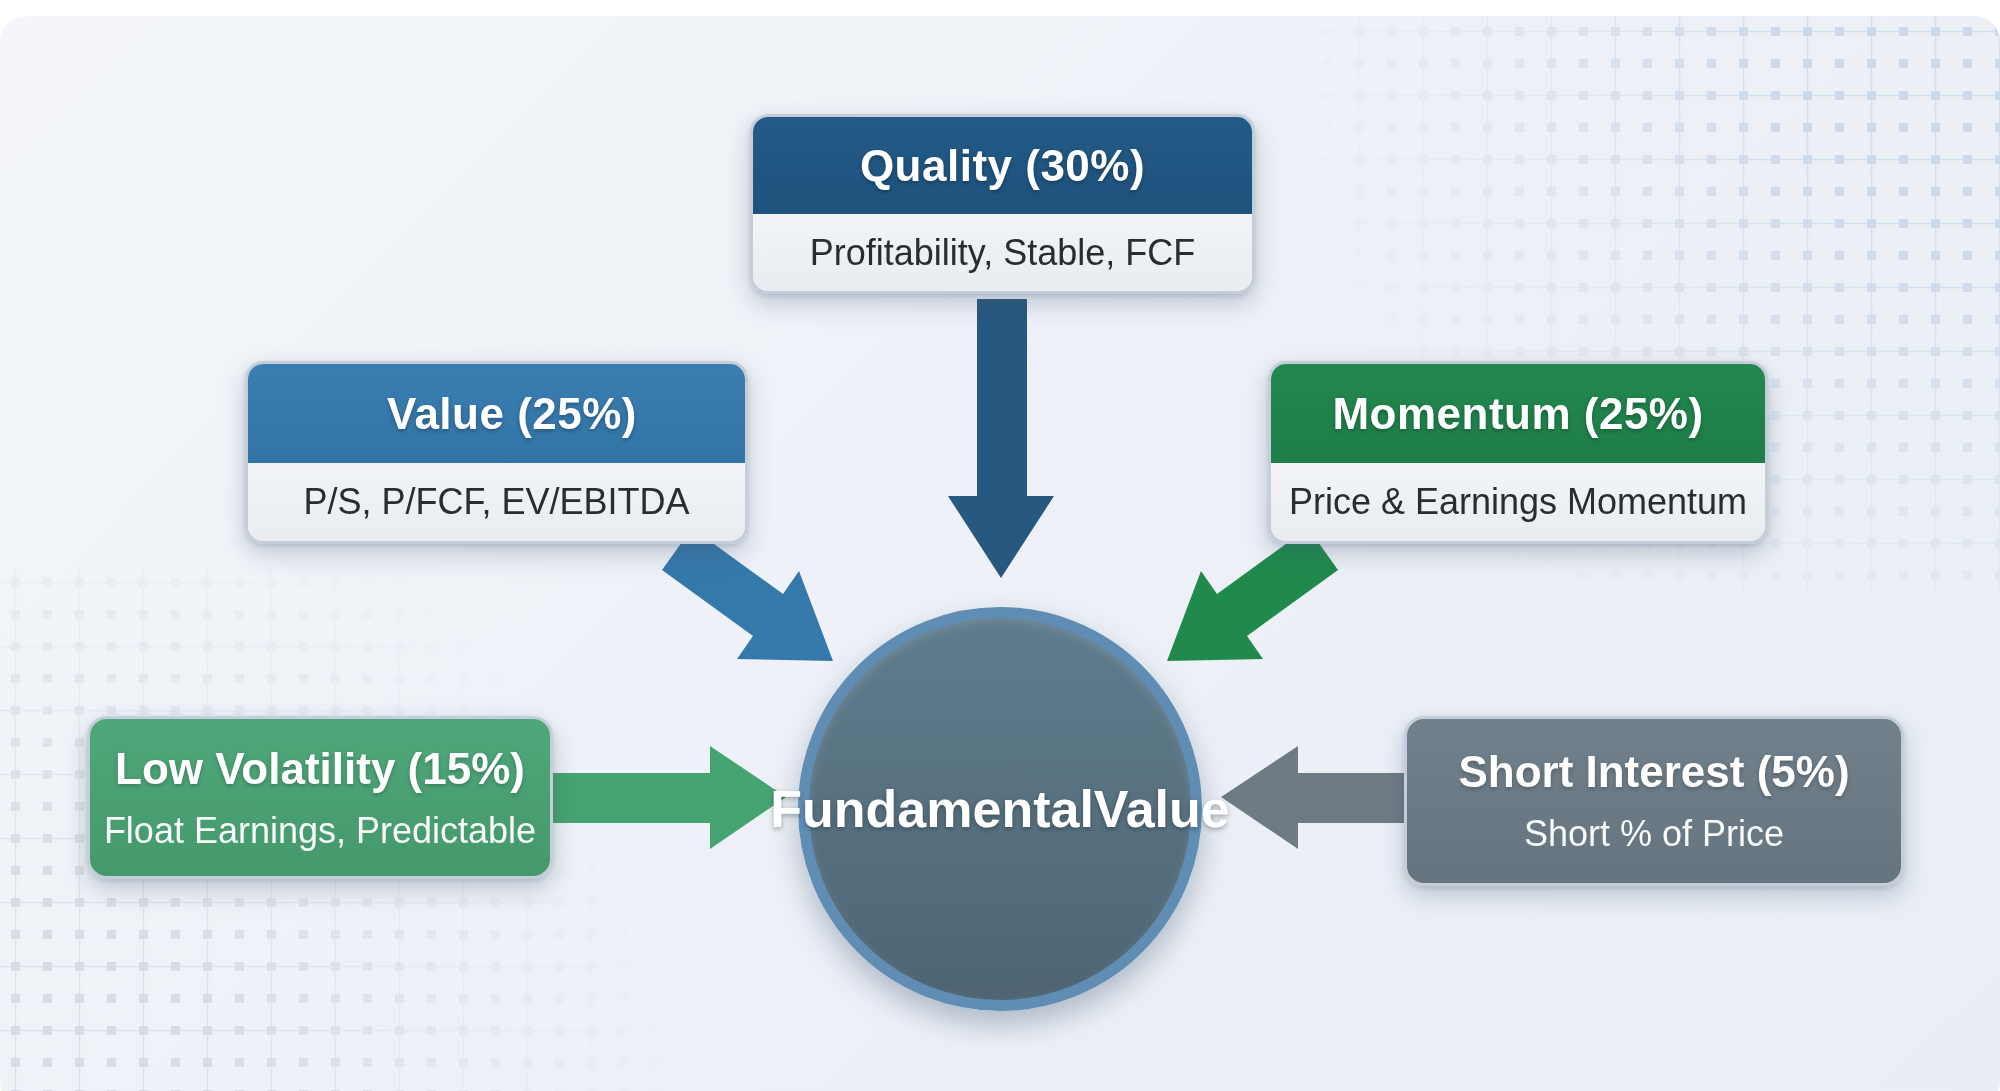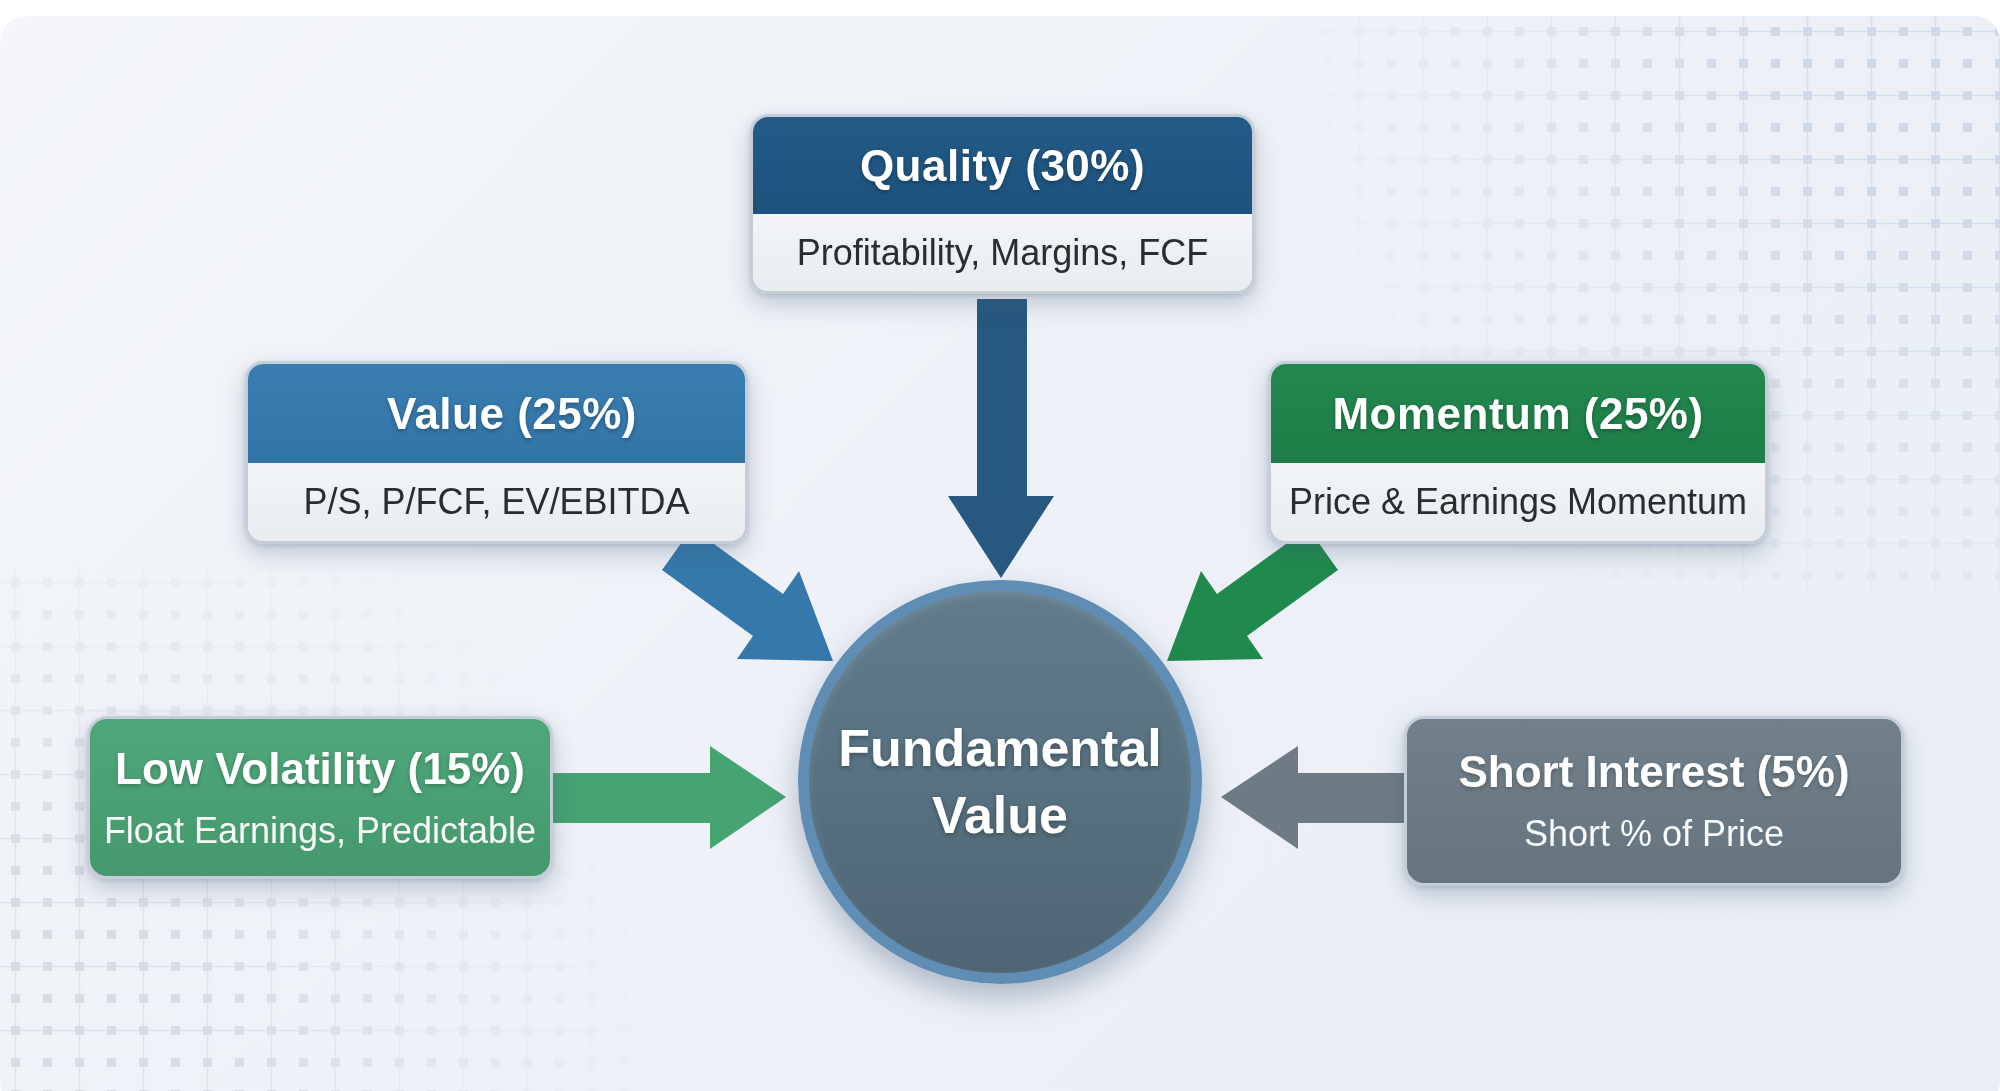--- a/index.html
+++ b/index.html
@@ -40,25 +40,25 @@
   .factor.solid .t1{
     color:#fff;font-weight:bold;font-size:44px;text-align:center;
     text-shadow:0 2px 4px rgba(0,0,0,.22);
   }
   .factor.solid .t2{
     color:rgba(255,255,255,.96);font-size:36px;text-align:center;margin-top:10px;
   }
   .factor.bg-lowvol{background:linear-gradient(180deg,#4ea77a,#45996c);}
   .factor.bg-short{background:linear-gradient(180deg,#71808b,#65747e);}
   .score-circle{
-    position:absolute;left:798px;top:564px;width:404px;height:404px;border-radius:50%;
+    position:absolute;left:798px;top:591px;width:404px;height:404px;border-radius:50%;
     background:linear-gradient(180deg,#607c8c 0%,#56707f 55%,#4e6473 100%);
     border:11px solid #5f8db3;box-sizing:border-box;
     box-shadow:0 14px 30px rgba(60,80,110,.35),inset 0 3px 10px rgba(255,255,255,.12);
-    display:flex;flex-direction:column;align-items:center;justify-content:center;
+    display:flex;flex-direction:row;align-items:center;justify-content:center;
   }
   .score-circle .line{
     color:#fff;font-weight:bold;font-size:52px;line-height:1.28;
     text-shadow:0 2px 5px rgba(0,0,0,.3);
   }
 </style>
 </head>
 <body>
 
 <div class="stage">
@@ -91,21 +91,21 @@
   <svg class="arrows" width="2000" height="1091" viewBox="0 0 2000 1091">
     <polygon points="977,283 1027,283 1027,480 1054,480 1001,562 948,480 977,480" fill="#27587f"></polygon>
     <polygon points="692,512 783,578 799,555 833,645 737,643 753,620 662,554" fill="#3578aa"></polygon>
     <polygon points="1308,512 1217,578 1201,555 1167,645 1263,643 1247,620 1338,554" fill="#1f8a4c"></polygon>
     <polygon points="545,757 710,757 710,730 786,781 710,833 710,807 545,807" fill="#46a372"></polygon>
     <polygon points="1460,757 1298,757 1298,730 1221,781 1298,833 1298,807 1460,807" fill="#6e7b84"></polygon>
   </svg>
 
   <div class="factor" style="left:750px;top:98px;width:505px;height:180px;">
     <div class="hd hd-quality">Quality (30%)</div>
-    <div class="bd">Profitability, Margins, FCF</div>
+    <div class="bd">Profitability, Stable, FCF</div>
   </div>
 
   <div class="factor" style="left:245px;top:345px;width:503px;height:183px;">
     <div class="hd hd-value">Value (25%)</div>
     <div class="bd">P/S, P/FCF, EV/EBITDA</div>
   </div>
 
   <div class="factor" style="left:1268px;top:345px;width:500px;height:183px;">
     <div class="hd hd-momentum">Momentum (25%)</div>
     <div class="bd">Price &amp; Earnings Momentum</div>

